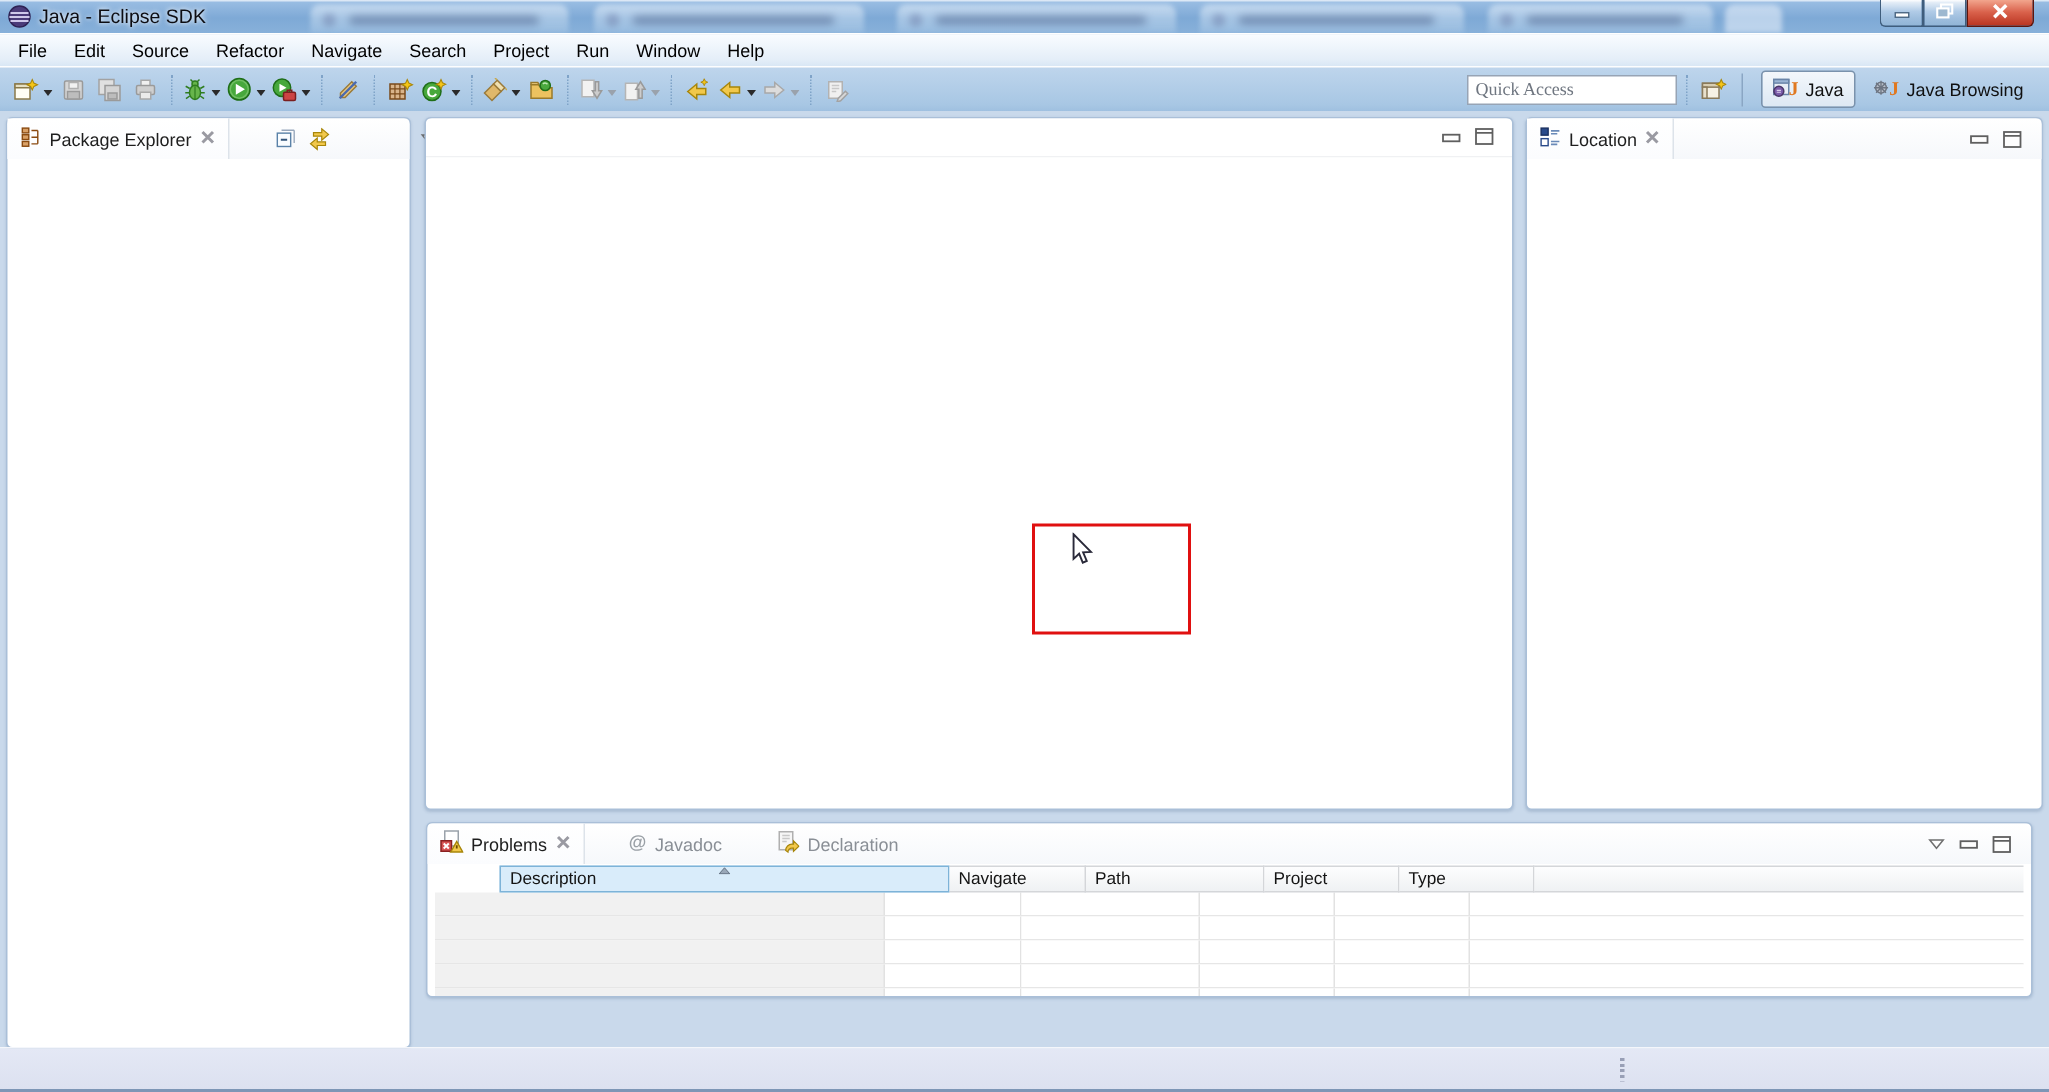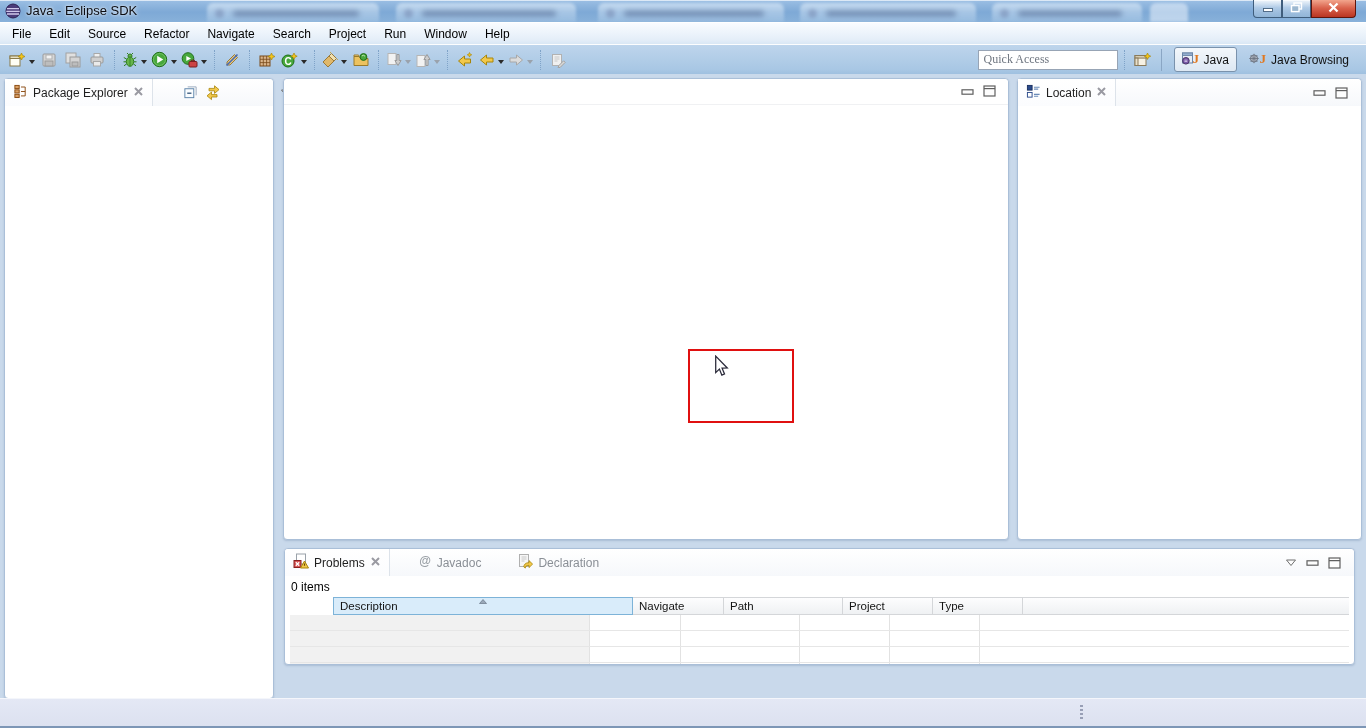--- a/index.html
+++ b/index.html
@@ -503,21 +503,20 @@
               </svg>
             </button>
             <button class="vt-btn">
               <svg width="13" height="12" viewBox="0 0 13 12">
                 <rect x="1" y="1" width="11" height="10" fill="#fdfdfd" stroke="#5f5f5f" stroke-width="1.2"></rect>
                 <path d="M1 3.6 h11" stroke="#5f5f5f" stroke-width="1.2"></path>
               </svg>
             </button>
           </div>
       </div>
-      <div class="items-line">0 items</div>
       <div class="ptable">
         <div class="thead" id="thead">
             <div class="th sorted" style="width: 300px;">
               <span>Description</span>
               <span class="sort-arrow"><svg width="8" height="5" viewBox="0 0 8 5">
                   <path d="M4 0.5 L7.5 4.5 H0.5 Z" fill="#9aa8b8" stroke="#5a6878" stroke-width="0.6"></path>
                 </svg></span>
             </div>
             <div class="th" style="width: 91px;">
               <span>Navigate</span>

